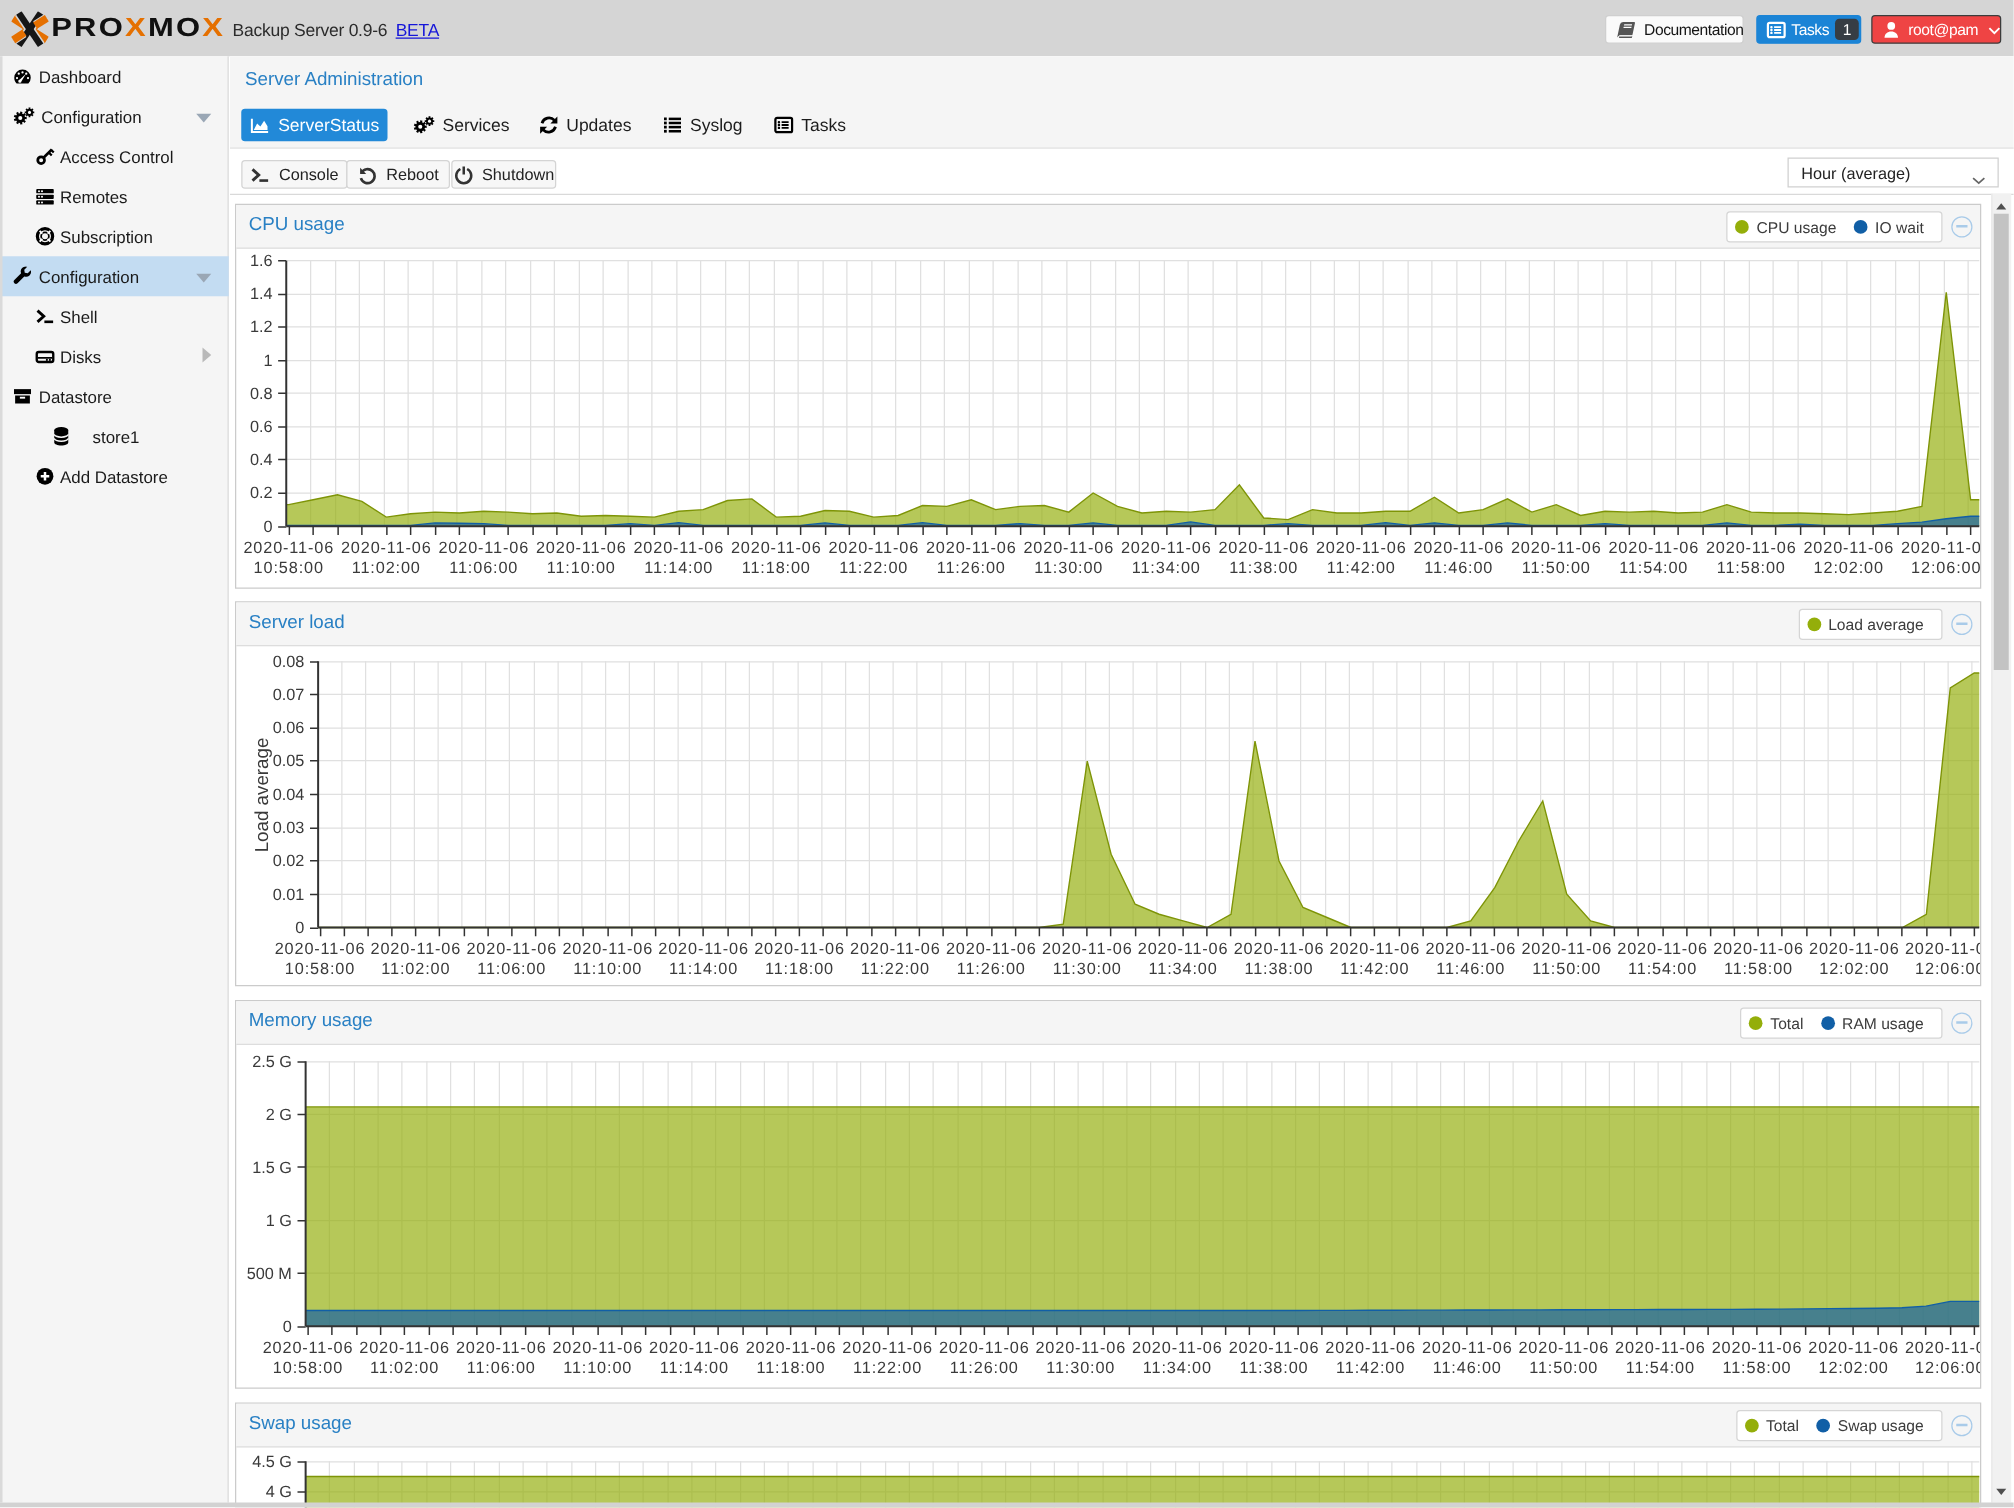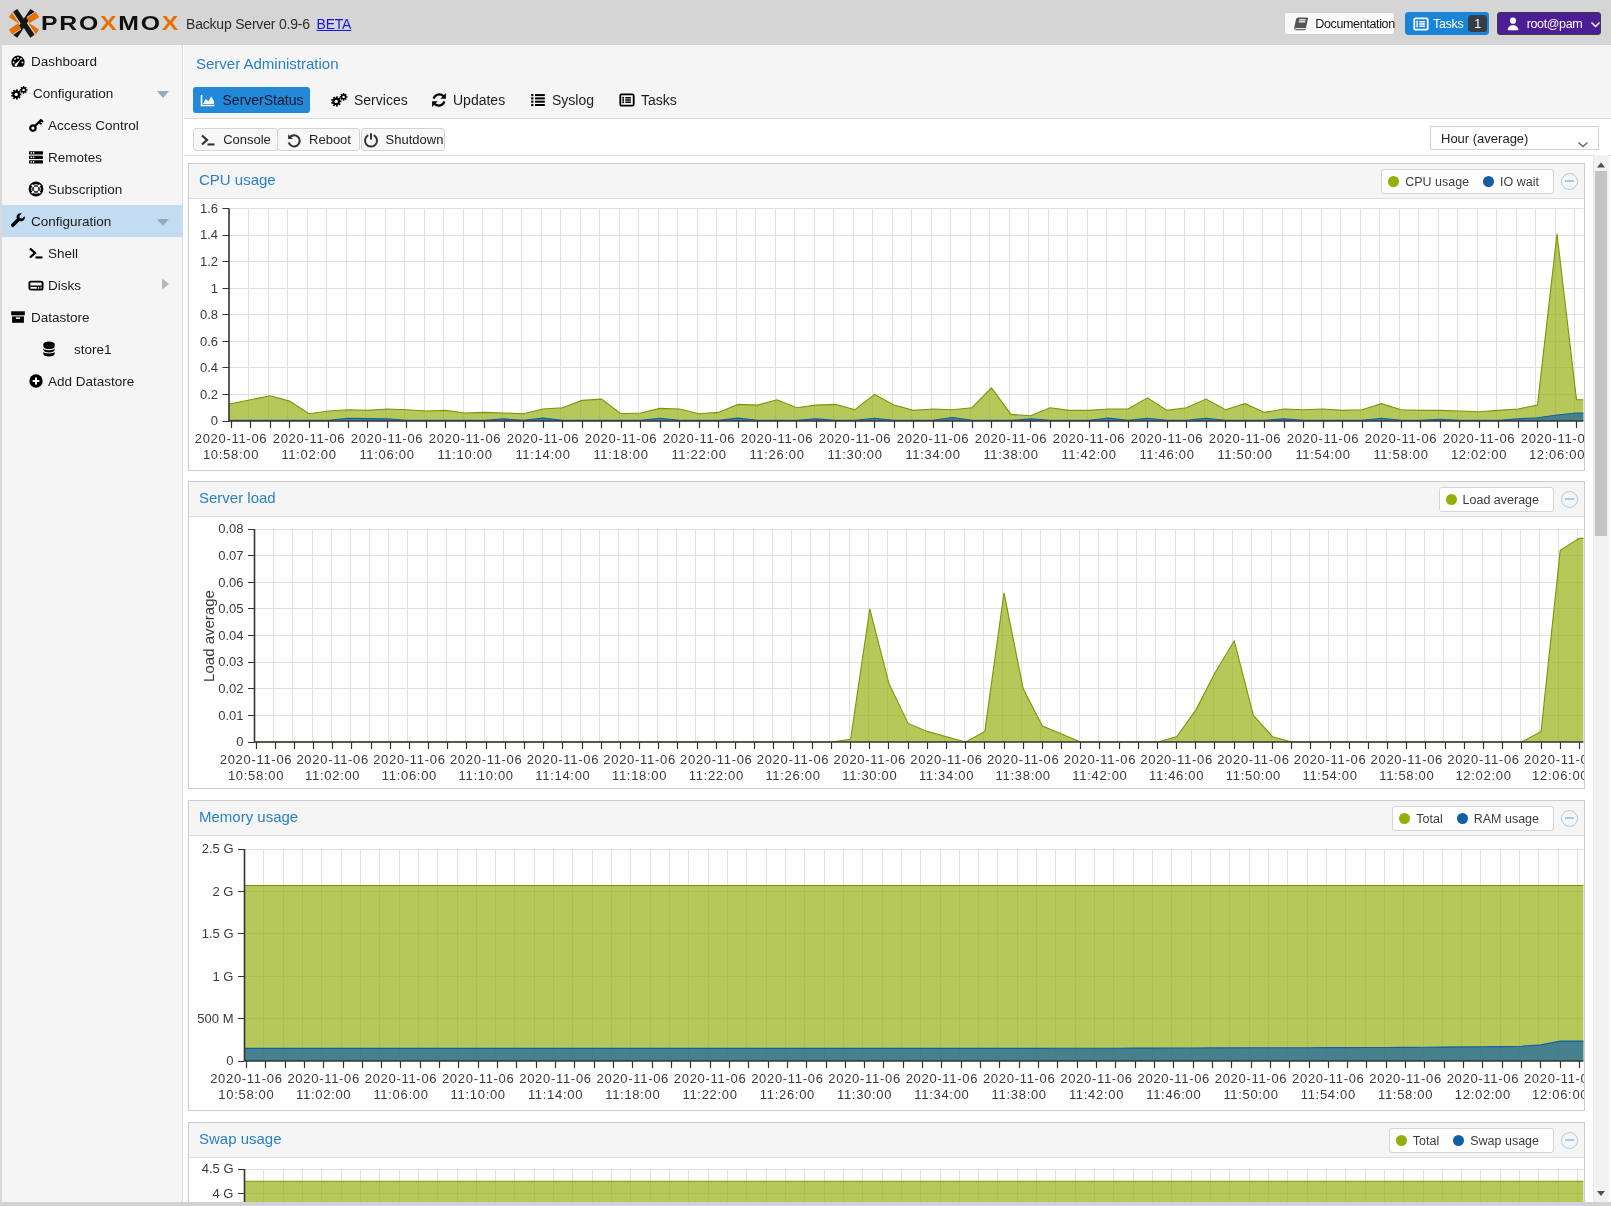--- a/index.html
+++ b/index.html
@@ -56,21 +56,21 @@
 <path d="M4.9 3.9h6.3M4.9 5.9h6.3" stroke="#fff" stroke-width="1.1"></path>
         </g>
       </svg>Documentation</div>
     <div class="hbtn" style="left:1405px;width:84px;background:#1b84d6;border:1px solid #1b84d6;color:#fff;padding-left:6px;gap:4px;overflow:hidden"><svg class="" width="16" height="16" viewBox="0 0 16 16" xmlns="http://www.w3.org/2000/svg">
         <rect x="1.3" y="2.3" width="13.4" height="11.4" rx="1.4" fill="none" stroke="#fff" stroke-width="1.8"></rect>
 <g stroke="#fff" stroke-width="1.5">
           <path d="M4.1 5.7h.1M4.1 8h.1M4.1 10.3h.1" stroke-linecap="round" stroke-width="1.9"></path>
 <path d="M6.3 5.7h5.6M6.3 8h5.6M6.3 10.3h5.6"></path>
         </g>
       </svg>Tasks<span style="background:#363d44;border-radius:3.5px;padding:1.5px 6px;font-size:12.5px;margin-left:1px">1</span></div>
-    <div class="hbtn" style="left:1497px;width:104px;background:#4c1d95;border:1px solid #3c3c3c;color:#fff;padding-left:8px;gap:6px"><svg class="" width="16" height="16" viewBox="0 0 16 16" xmlns="http://www.w3.org/2000/svg">
+    <div class="hbtn" style="left:1497px;width:104px;background:#ef4444;border:1px solid #3c3c3c;color:#fff;padding-left:8px;gap:6px"><svg class="" width="16" height="16" viewBox="0 0 16 16" xmlns="http://www.w3.org/2000/svg">
         <circle cx="8" cy="4.7" r="3.1" fill="#fff"></circle>
 <path d="M2.6 14.2c0-3 2.4-5 5.4-5s5.4 2 5.4 5z" fill="#fff"></path>
       </svg>root@pam<span style="margin-left:2px"><svg class="" width="11" height="7" viewBox="0 0 11 7" xmlns="http://www.w3.org/2000/svg">
           <path d="M1.5 1.5 5.5 5.5 9.5 1.5" fill="none" stroke="#fff" stroke-width="1.5"></path>
         </svg></span></div>
   </div>
 <div id="side" class="abs">
     <div class="nav" style="top:0px;padding-left:10px;gap:5px">
       <svg class="" width="16" height="16" viewBox="0 0 16 16" xmlns="http://www.w3.org/2000/svg">
         <path d="M8 2.6a6.6 6.6 0 0 0-6.6 6.6c0 1.8.7 3.4 1.9 4.6h9.4a6.58 6.58 0 0 0 1.9-4.6A6.6 6.6 0 0 0 8 2.6z" fill="#000"></path>
@@ -174,21 +174,21 @@
         <circle cx="8" cy="8" r="6.7" fill="#000"></circle>
 <path d="M8 4.6v6.8M4.6 8h6.8" stroke="#fff" stroke-width="2"></path>
       </svg>
       <span>Add Datastore</span>
     </div>
     <div class="abs" style="left:0;top:0;width:2px;height:1157px;background:#dadada"></div>
   </div>
 <div id="content" class="abs">
     <div class="abs" style="left:0;top:0;width:1427px;height:73px;background:#f5f5f5"></div>
     <div class="abs" style="left:12px;top:10px;font-size:15px;color:#2980c4">Server Administration</div>
-    <div class="abs" style="left:9px;top:42px;width:117px;height:26px;background:#2289d8;border-radius:3px;color:#0f172a;display:flex;align-items:center;justify-content:center;font-size:14px;gap:7px"><svg class="" width="16" height="16" viewBox="0 0 16 16" xmlns="http://www.w3.org/2000/svg">
+    <div class="abs" style="left:9px;top:42px;width:117px;height:26px;background:#2289d8;border-radius:3px;color:#ffffff;display:flex;align-items:center;justify-content:center;font-size:14px;gap:7px"><svg class="" width="16" height="16" viewBox="0 0 16 16" xmlns="http://www.w3.org/2000/svg">
         <path d="M1.5 3v10.5h13" fill="none" stroke="#fff" stroke-width="1.6"></path>
 <path d="M3 12 5.7 6.8l2.6 2.4 3-4.6 2.7 4.3V12z" fill="#fff"></path>
       </svg>ServerStatus</div>
     <div class="abs" style="left:146px;top:42px;height:26px;display:flex;align-items:center;font-size:14px;color:#1c1c1c;gap:6px"><svg class="" width="18" height="16" viewBox="0 0 18 16" xmlns="http://www.w3.org/2000/svg">
         <polygon points="11.34,8.46 11.34,10.34 10.02,10.18 9.63,11.26 10.74,11.98 9.53,13.43 8.63,12.45 7.63,13.03 8.02,14.30 6.16,14.63 6.09,13.30 4.97,13.10 4.45,14.32 2.81,13.38 3.61,12.32 2.88,11.44 1.69,12.04 1.05,10.27 2.34,9.97 2.34,8.83 1.05,8.53 1.69,6.76 2.88,7.36 3.61,6.48 2.81,5.42 4.45,4.48 4.97,5.70 6.09,5.50 6.16,4.17 8.02,4.50 7.63,5.77 8.63,6.35 9.53,5.37 10.74,6.82 9.63,7.54 10.02,8.62" fill="#000"></polygon>
         <circle cx="6.2" cy="9.4" r="1.64" fill="#fff"></circle>
         <polygon points="17.41,4.11 17.41,5.69 16.43,5.54 16.06,6.44 16.85,7.03 15.73,8.15 15.14,7.36 14.24,7.73 14.39,8.71 12.81,8.71 12.96,7.73 12.06,7.36 11.47,8.15 10.35,7.03 11.14,6.44 10.77,5.54 9.79,5.69 9.79,4.11 10.77,4.26 11.14,3.36 10.35,2.77 11.47,1.65 12.06,2.44 12.96,2.07 12.81,1.09 14.39,1.09 14.24,2.07 15.14,2.44 15.73,1.65 16.85,2.77 16.06,3.36 16.43,4.26" fill="#000"></polygon>
         <circle cx="13.6" cy="4.9" r="1.22" fill="#fff"></circle>
       </svg>Services</div>
     <div class="abs" style="left:247px;top:42px;height:26px;display:flex;align-items:center;font-size:14px;color:#1c1c1c;gap:6px"><svg class="" width="16" height="16" viewBox="0 0 16 16" xmlns="http://www.w3.org/2000/svg">

